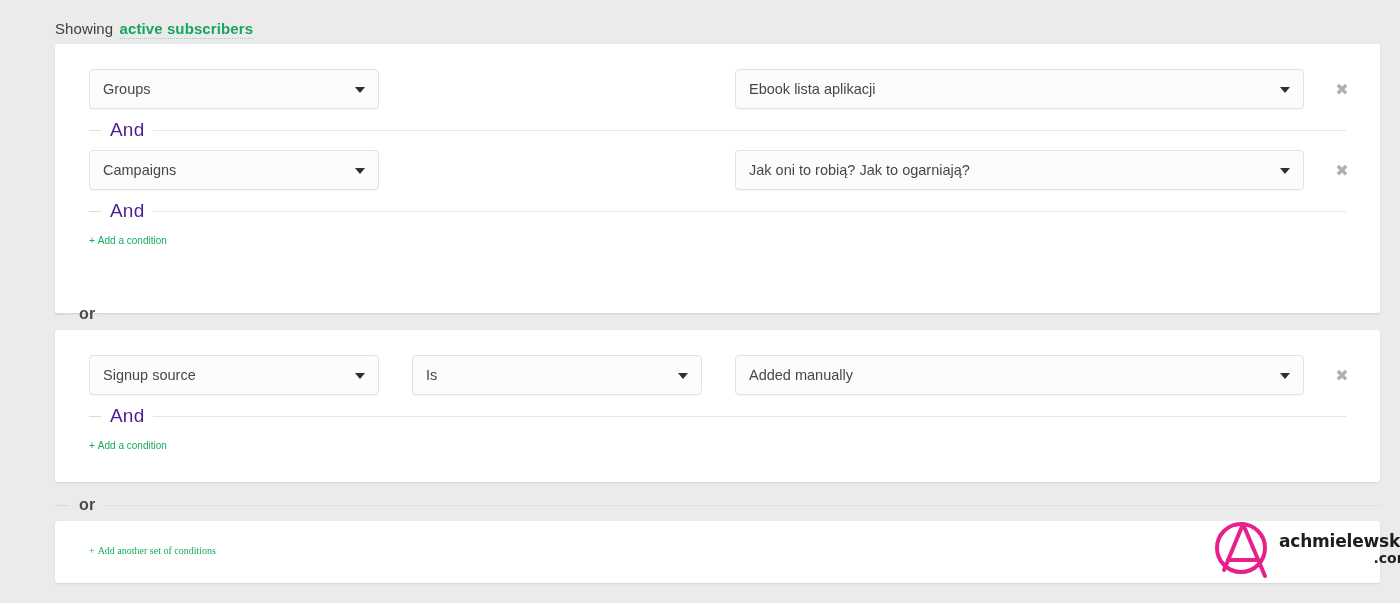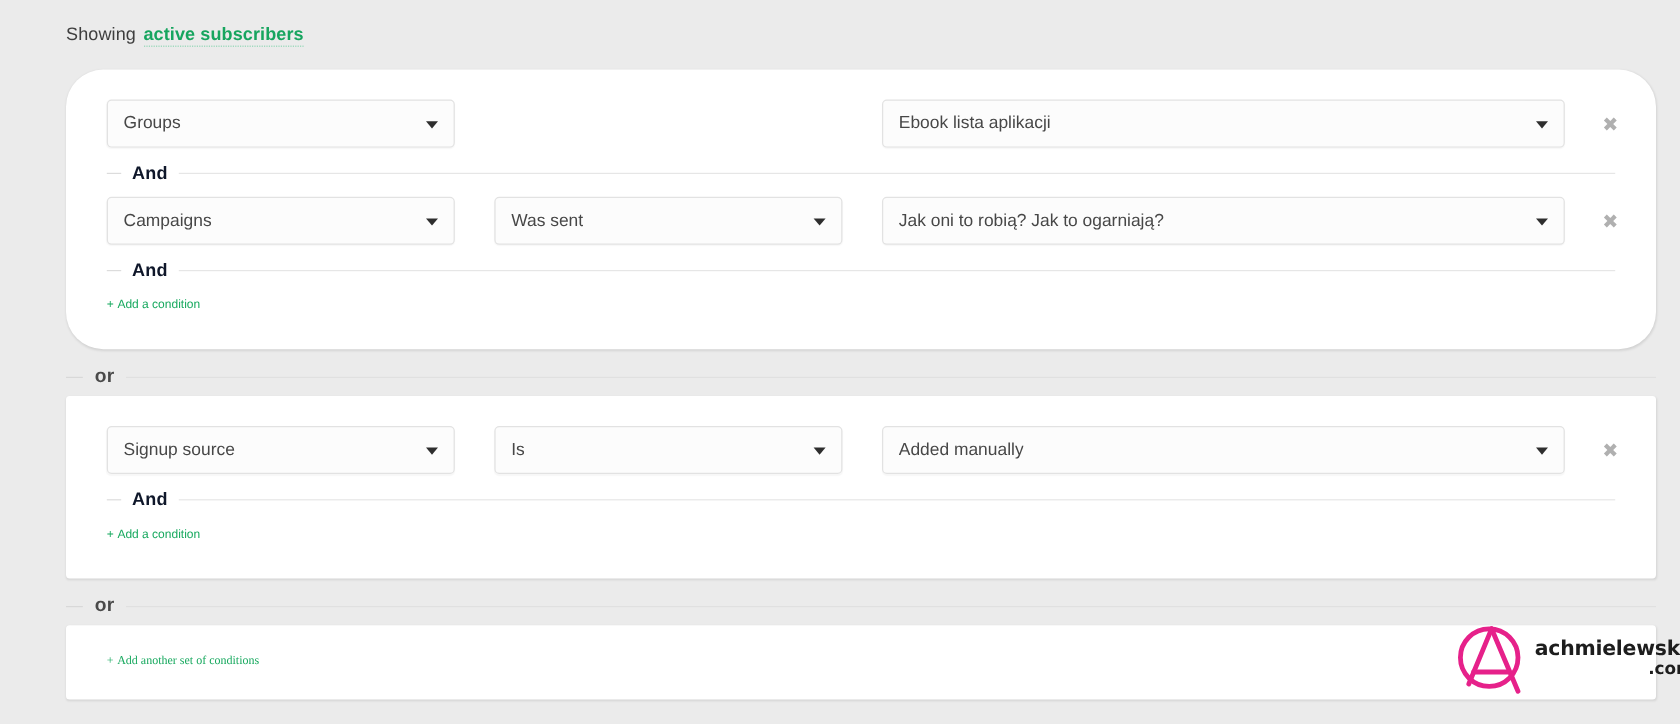--- a/index.html
+++ b/index.html
@@ -33,21 +33,21 @@
 
   
   .card {
     position: absolute;
     left: 55px;
     width: 1325px;
     background: #ffffff;
     border-radius: 3px;
     box-shadow: 0 1px 2px rgba(0,0,0,0.10);
   }
-  #card-1 { top: 58px; height: 233px; border-radius: 31px; }
+  #card-1 { top: 44px; height: 269px; }
   #card-2 { top: 330px; height: 152px; }
   #card-3 { top: 521px; height: 62px; }
 
   
   .cond-row {
     position: absolute;
     left: 0; right: 0;
     height: 42px;
   }
   .sel {
@@ -99,23 +99,23 @@
     left: 34px; right: 34px;
     height: 16px;
     display: flex;
     align-items: center;
     gap: 0;
   }
   .and-sep .dash-left {
     width: 12px; height: 1px; background: #dcdcdc;
   }
   .and-sep .and-label {
-    font-size: 15px;
-    font-weight: bold;
-    color: #0f172a;
+    font-size: 19px;
+    font-weight: normal;
+    color: #4c1d95;
     padding: 0 9px;
     letter-spacing: .2px;
   }
   .and-sep .line-right {
     flex: 1; height: 1px; background: #e6e6e6;
   }
 
   
   .add-link {
     position: absolute;
@@ -204,24 +204,20 @@
 
     <div class="and-sep" style="top:78px;">
       <span class="dash-left"></span>
       <span class="and-label">And</span>
       <span class="line-right"></span>
     </div>
 
     <div class="cond-row" style="top:106px;">
       <div class="sel sel-field">
         <span class="txt">Campaigns</span>
-        <span class="caret"></span>
-      </div>
-      <div class="sel sel-op">
-        <span class="txt">Was sent</span>
         <span class="caret"></span>
       </div>
       <div class="sel sel-val">
         <span class="txt">Jak oni to robią? Jak to ogarniają?</span>
         <span class="caret"></span>
       </div>
       <div class="remove-x">✖</div>
     </div>
 
     <div class="and-sep" style="top:159px;">

